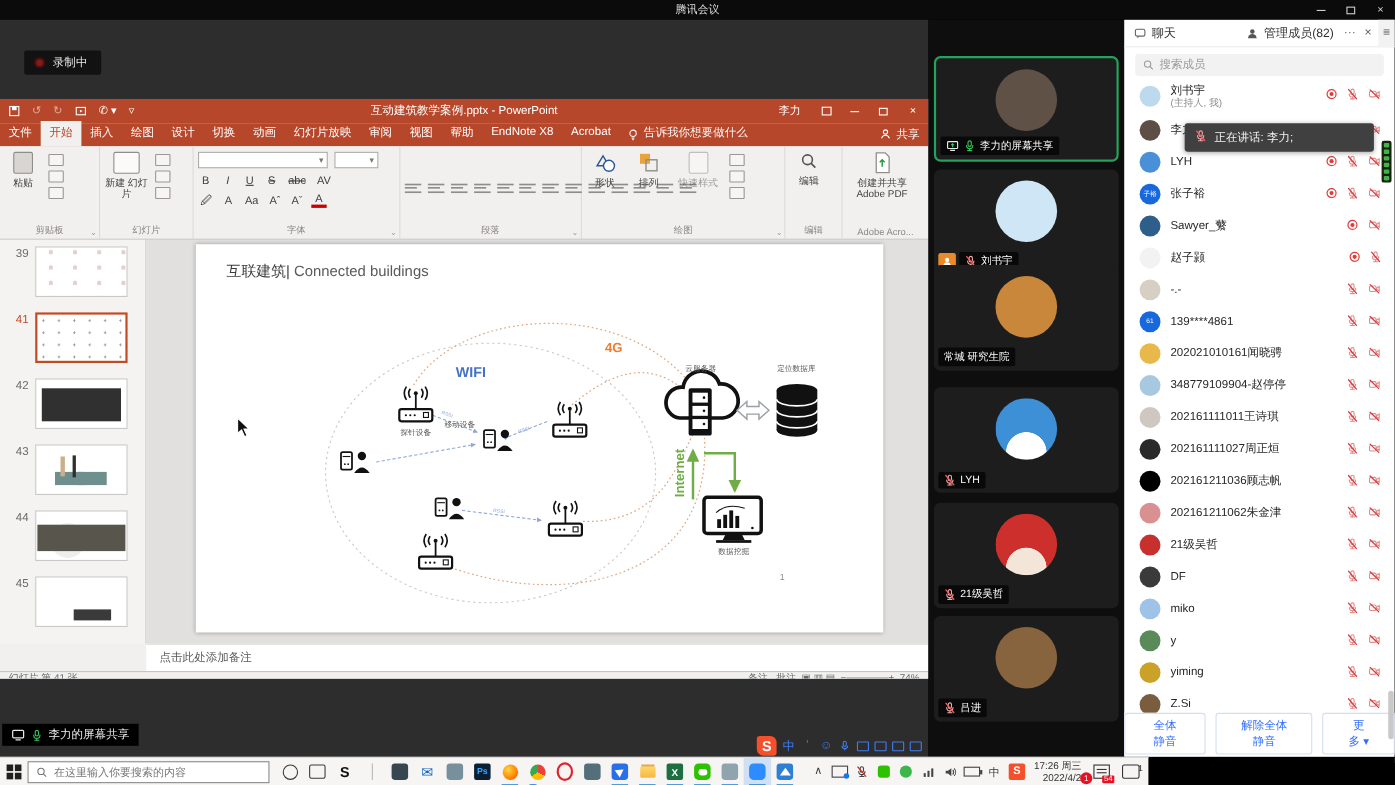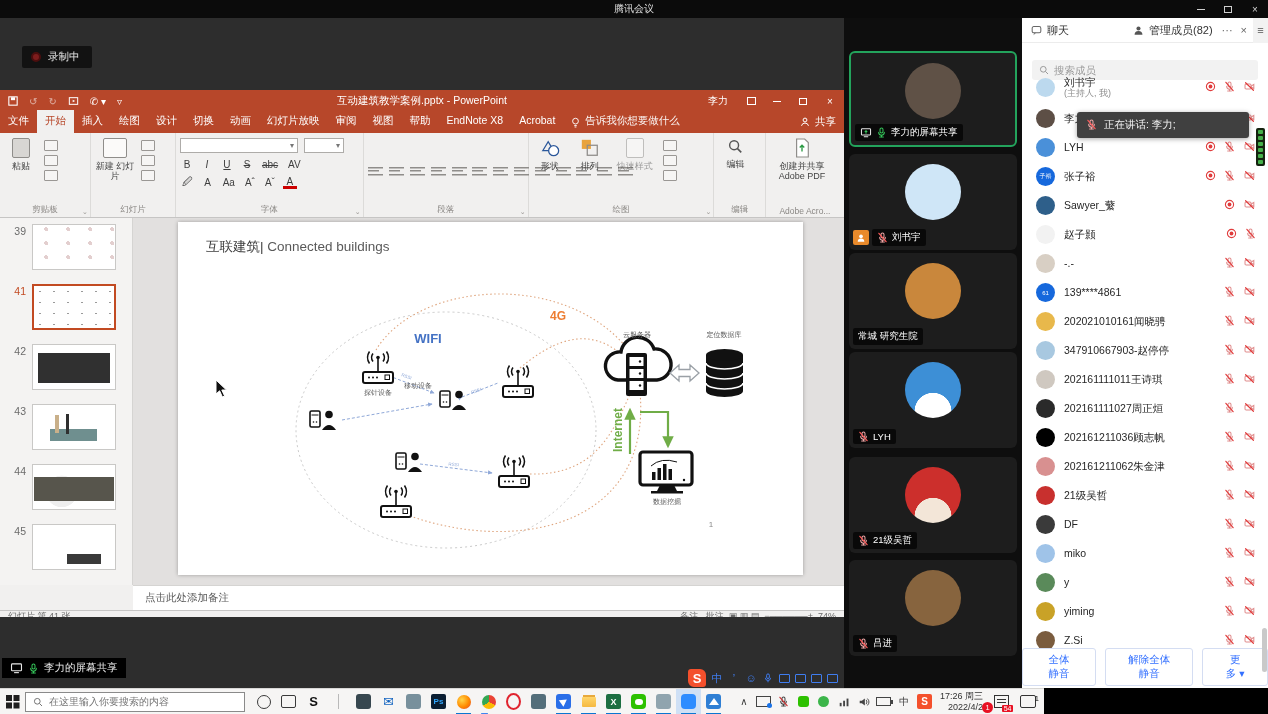--- a/index.html
+++ b/index.html
@@ -103,21 +103,21 @@
 .vperson{width:16px;height:15px;background:#e98A2B;border-radius:2px;display:flex;align-items:center;justify-content:center}
 .vlabel{display:flex;align-items:center;gap:4px;background:rgba(5,5,5,.8);color:#fff;font-size:9.5px;padding:2px 5px;border-radius:2px;white-space:nowrap}
 .vic{display:flex;align-items:center}
 
 
 .members{position:absolute;left:1022px;top:18px;width:246px;height:670px;background:#fff}
 .m-header{height:25px;display:flex;align-items:center;border-bottom:1px solid #ececec;font-size:11px;color:#333}
 .m-tab{display:flex;gap:5px;align-items:center;padding:0 9px;height:100%;white-space:nowrap}
 .m-hicons{margin-left:auto;display:flex;align-items:center;gap:8px;padding-right:6px;color:#666}
 .m-burger{width:16px;height:25px;display:flex;align-items:center;justify-content:center;background:#f2f2f2;color:#555}
-.m-search{margin:17px 10px 4px;height:20px;background:#f2f2f2;border-radius:3px;display:flex;align-items:center;gap:5px;padding:0 7px}
+.m-search{margin:6px 10px 4px;height:20px;background:#f2f2f2;border-radius:3px;display:flex;align-items:center;gap:5px;padding:0 7px}
 .m-search input{border:none;outline:none;background:none;font-size:10.5px;color:#333;width:180px;font-family:inherit}
 .m-search input::placeholder{color:#9a9a9a}
 .m-list{position:absolute;left:0;top:52px;width:246px;height:580px;overflow:hidden}
 .m-row{display:flex;align-items:center;height:29px;padding:0 12px 0 14px;gap:9px}
 .m-row.first{height:34px}
 .m-avatar{width:19px;height:19px;border-radius:50%;flex:none;display:flex;align-items:center;justify-content:center;color:#fff;font-size:6px;overflow:hidden}
 .m-names{flex:1;min-width:0;line-height:1.15}
 .m-name{font-size:10.5px;color:#262626;white-space:nowrap;overflow:hidden}
 .m-sub{font-size:9px;color:#8c8c8c}
 .m-icons{display:flex;gap:8px;align-items:center;flex:none}
@@ -606,21 +606,21 @@
                   <line x1="7" y1="10.6" x2="7" y2="12.3"></line>
                   <line x1="4.6" y1="12.6" x2="9.4" y2="12.6"></line>
                 </g>
                 <line x1="2.4" y1="1.6" x2="11.6" y2="12.4" stroke="#ff5b5b" stroke-width="1.5" stroke-linecap="round"></line>
               </svg>
             </span>
             <span class="vname">刘书宇</span>
           </span>
         </div>
       </div>
-      <div class="vtile" style="top: 235px;">
+      <div class="vtile" style="top: 223px;">
         <div class="vavatar" style="background: rgb(201, 135, 60);"></div>
         <div class="vlabel-wrap">
           <span class="vlabel">
             <span class="vname">常城 研究生院</span>
           </span>
         </div>
       </div>
       <div class="vtile" style="top: 334px;">
         <div class="vavatar" style="background: radial-gradient(circle at 50% 88%, rgb(255, 255, 255) 32%, transparent 33%), rgb(61, 143, 214);"></div>
         <div class="vlabel-wrap">
@@ -918,21 +918,21 @@
                   <rect x="1.3" y="3.8" width="7.6" height="6.4" rx="1.4"></rect>
                   <path d="M9.3 6.4l3.2-2.1v5.4L9.3 7.6z"></path>
                 </g>
                 <line x1="2" y1="2.2" x2="12" y2="11.8" stroke="#e03b3b" stroke-width="1.5" stroke-linecap="round"></line>
               </svg></span>
           </span>
         </div>
         <div class="m-row">
           <span class="m-avatar" style="background: rgb(168, 200, 224);"></span>
           <div class="m-names">
-            <div class="m-name">347910667903-赵停停</div>
+            <div class="m-name">348779109904-赵停停</div>
           </div>
           <span class="m-icons">
             <span><svg viewBox="0 0 14 14" width="11" height="11">
                 <g fill="none" stroke="#e08c8c" stroke-width="1.3" stroke-linecap="round">
                   <rect x="5.1" y="1.3" width="3.8" height="6.4" rx="1.9"></rect>
                   <path d="M3.4 6.8a3.6 3.6 0 0 0 7.2 0"></path>
                   <line x1="7" y1="10.6" x2="7" y2="12.3"></line>
                   <line x1="4.6" y1="12.6" x2="9.4" y2="12.6"></line>
                 </g>
                 <line x1="2.4" y1="1.6" x2="11.6" y2="12.4" stroke="#e03b3b" stroke-width="1.5" stroke-linecap="round"></line>

